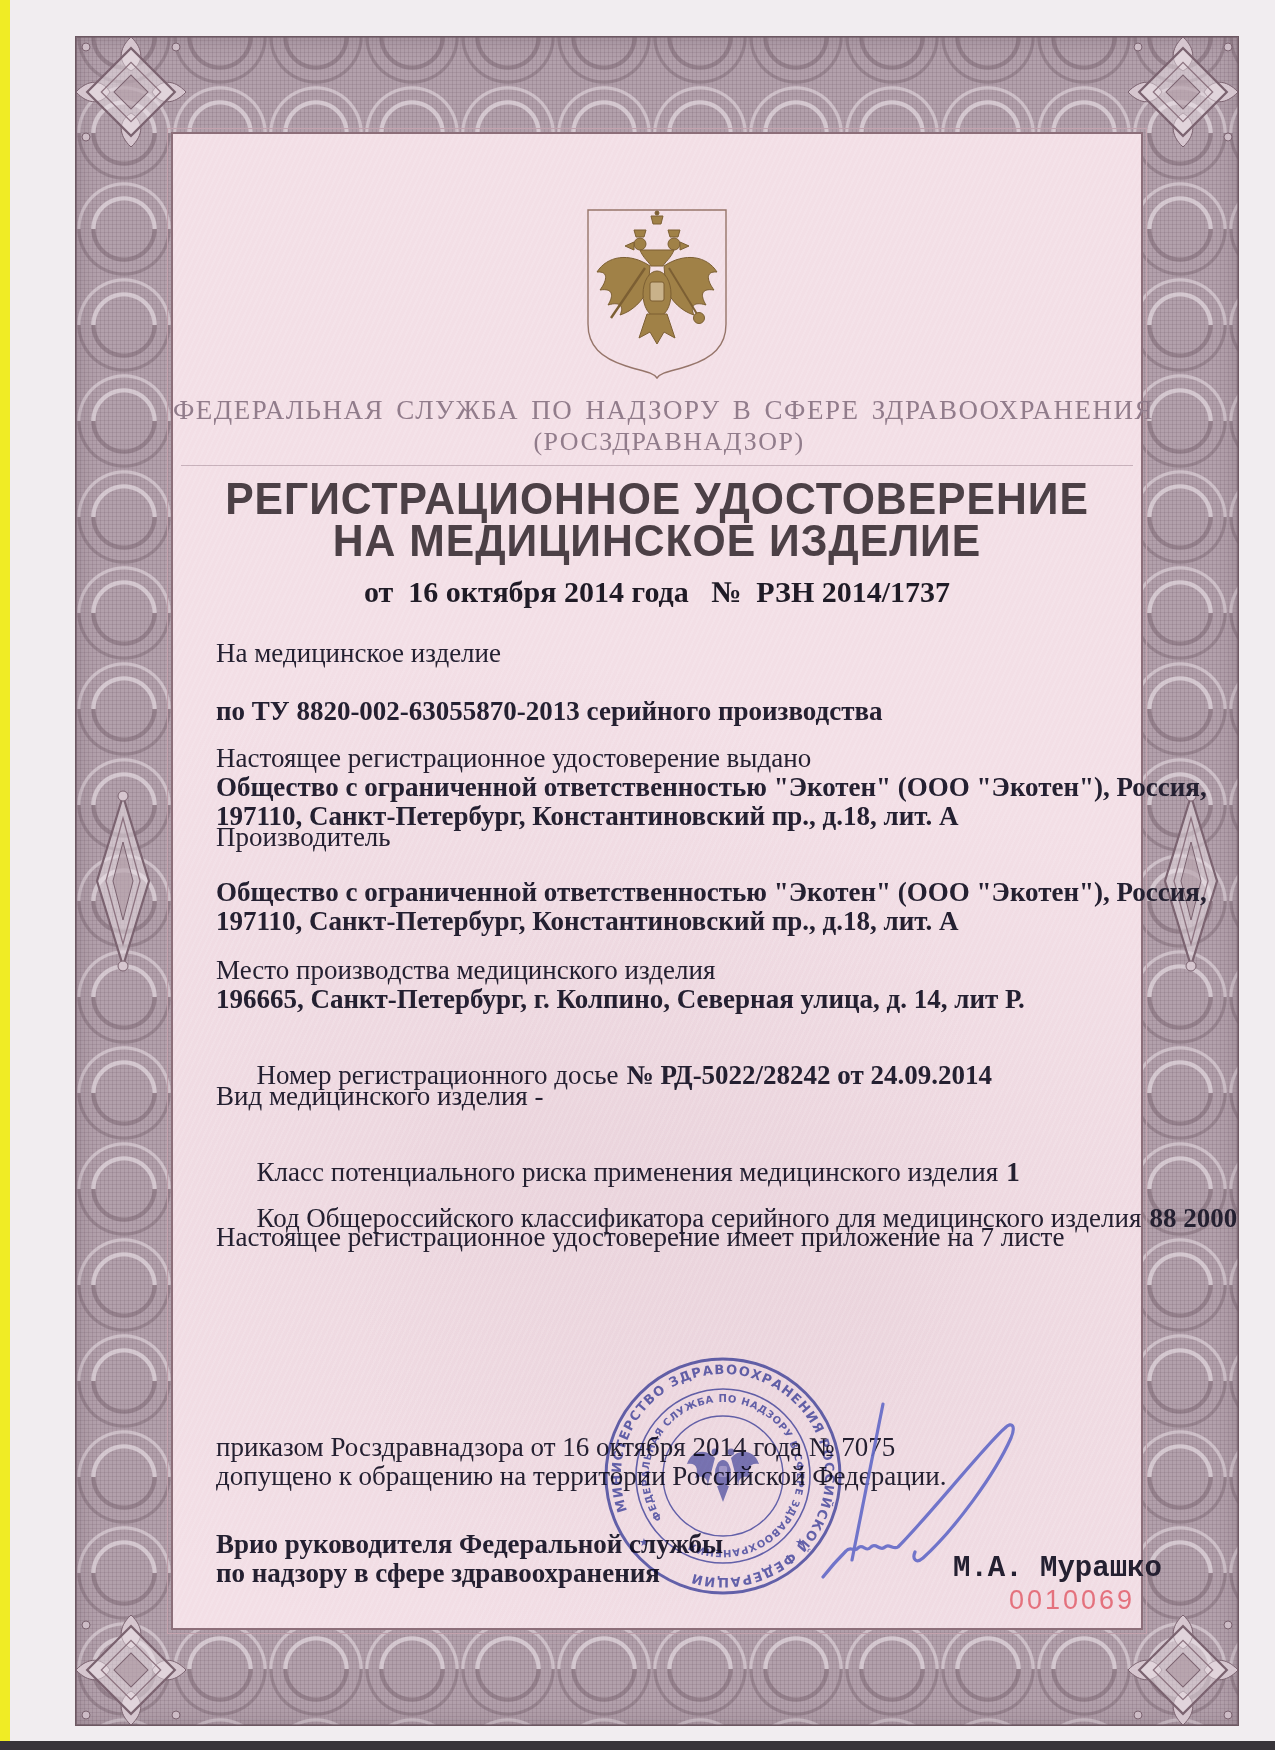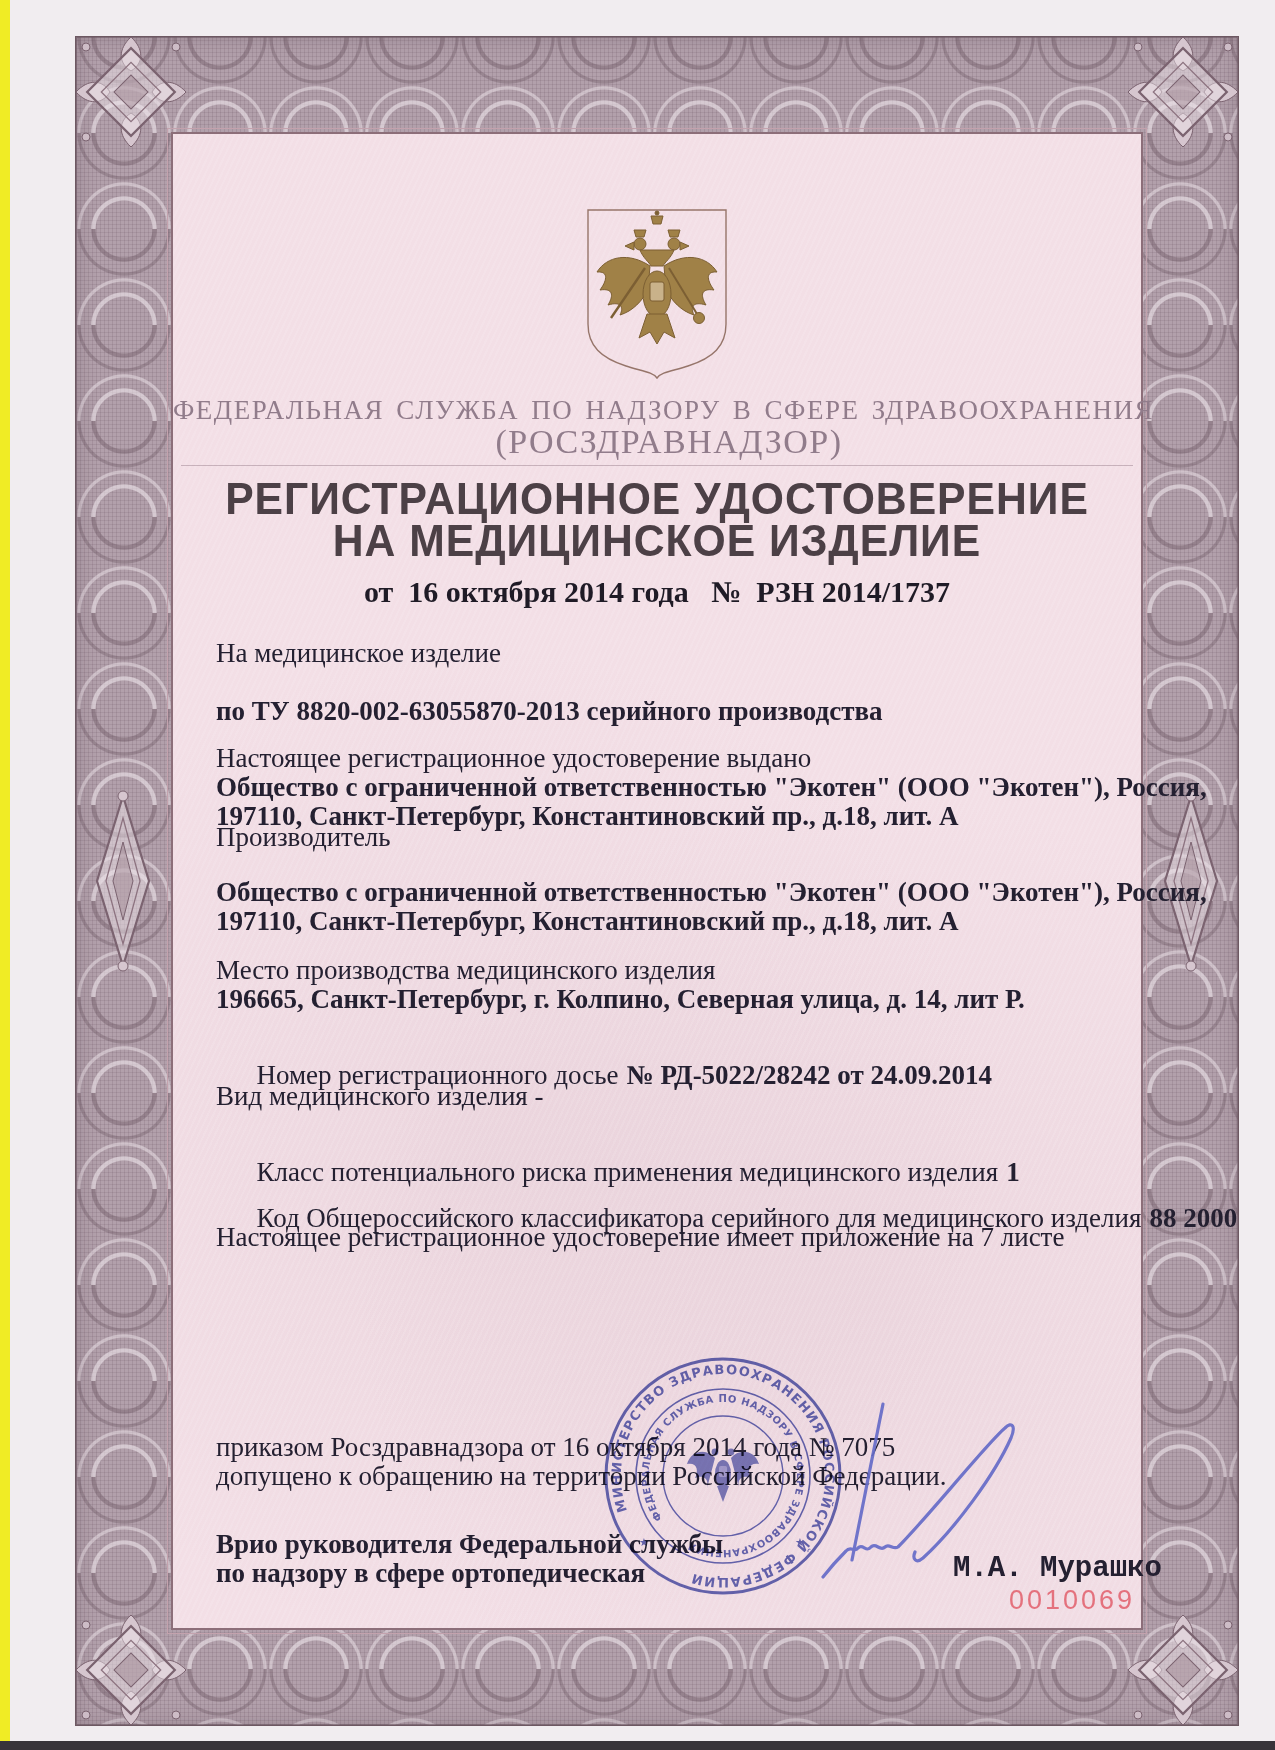--- a/index.html
+++ b/index.html
@@ -42,21 +42,21 @@
     outline:1px solid #c3a2ad;
     outline-offset:3px;
   }
   .line{position:absolute;white-space:pre;color:#242031;font-size:27px;line-height:29px;}
   .lbl{font-weight:normal;}
   .bold{font-weight:bold;}
   .val{font-weight:bold;margin-left:8px;}
   .centered{left:0;right:0;text-align:center;}
 
   .agency{color:#917c8b;font-size:27px;letter-spacing:1.5px;word-spacing:4px;}
-  .agency2{color:#917c8b;font-size:34px;letter-spacing:1.5px;padding-left:24px;}
+  .agency2{color:#917c8b;font-size:26px;letter-spacing:1.5px;padding-left:24px;}
   .divider{position:absolute;left:8px;right:8px;height:1px;background:rgba(128,100,115,.38);}
   .title{
     color:#4c4046;font-family:"Liberation Sans", sans-serif;font-weight:bold;
     font-size:44px;letter-spacing:1px;transform:scaleX(.97);
   }
   .dateline{color:#1f1b26;font-weight:bold;font-size:30px;}
 
   .signer-name{font-weight:bold;font-size:29px;color:#242031;font-family:Liberation Mono, monospace;}
   .serial{
     font-family:Liberation Sans, sans-serif;font-size:27px;letter-spacing:3px;
@@ -179,21 +179,21 @@
     <div class="line" style="left:43px;top:1041px">
       <span class="lbl">Код Общероссийского классификатора серийного для медицинского изделия</span><span class="val">88 2000</span>
     </div>
 
     <div class="line lbl" style="left:43px;top:1089px">Настоящее регистрационное удостоверение имеет приложение на 7 листе</div>
 
     <div class="line lbl" style="left:43px;top:1299px">приказом Росздравнадзора от 16 октября 2014 года № 7075</div>
     <div class="line lbl" style="left:43px;top:1328px">допущено к обращению на территории Российской Федерации.</div>
 
     <div class="line bold" style="left:43px;top:1396px">Врио руководителя Федеральной службы</div>
-    <div class="line bold" style="left:43px;top:1425px">по надзору в сфере ортопедическая</div>
+    <div class="line bold" style="left:43px;top:1425px">по надзору в сфере здравоохранения</div>
 
     <div class="line signer-name" style="left:780px;top:1420px">М.А. Мурашко</div>
     <div class="line serial" style="left:836px;top:1452px">0010069</div>
 
     <svg class="stamp" width="272" height="272" viewBox="0 0 272 272">
       <g fill="none" stroke="#4d55b2">
         <circle cx="136" cy="136" r="117" stroke-width="3"></circle>
         <circle cx="136" cy="136" r="87" stroke-width="1.6"></circle>
         <circle cx="136" cy="136" r="60" stroke-width="1.4"></circle>
       </g>

